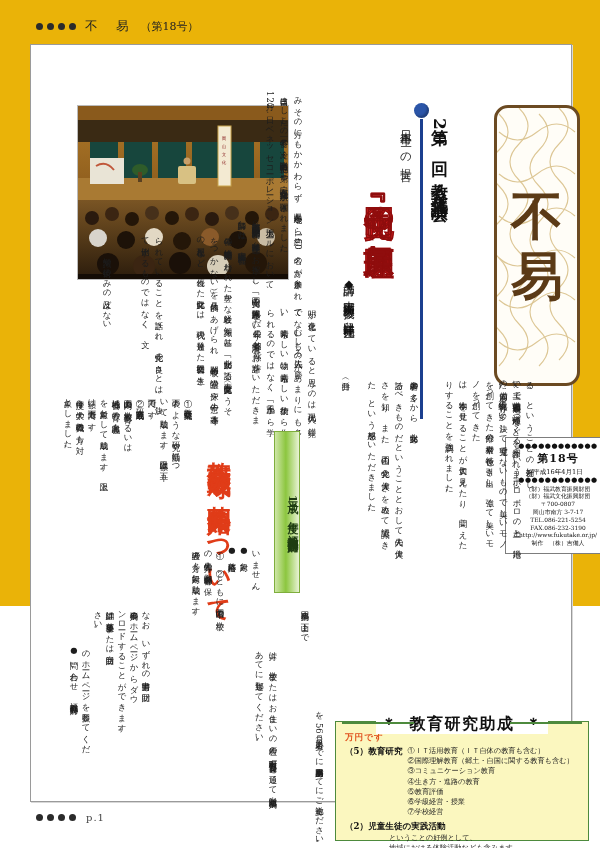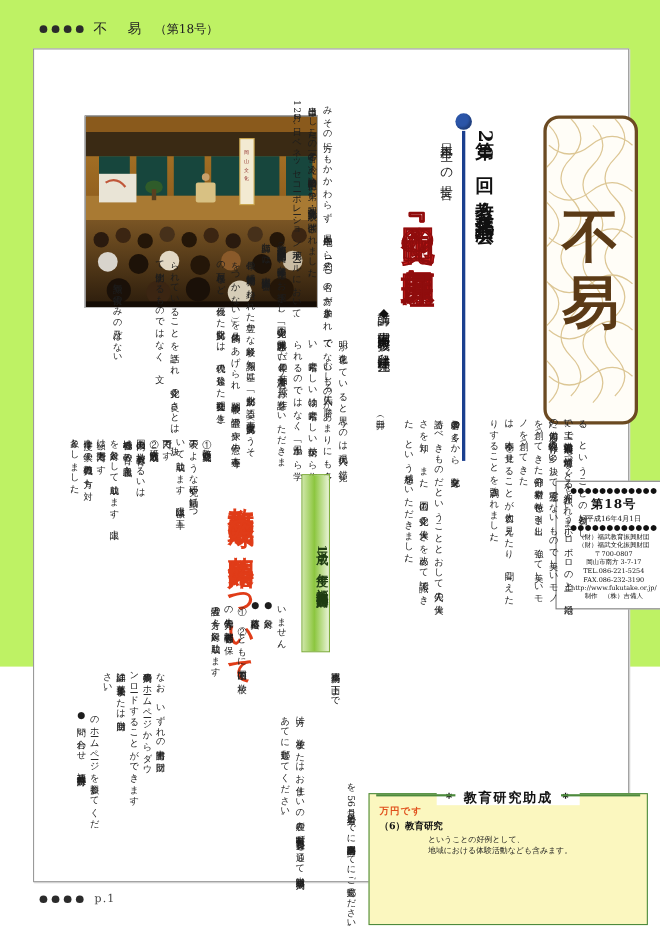--- a/index.html
+++ b/index.html
@@ -1,19 +1,19 @@
 <!DOCTYPE html>
 <html><head>
 <meta charset="utf-8">
 <style>
   html,body{margin:0;padding:0;background:#ffffff;}
   body{width:600px;height:848px;overflow:hidden;
        font-family:"DejaVu Serif","Liberation Serif",serif;color:#1a1a1a;}
 
-  .page{position:relative;width:600px;height:606px;background:#bef264;}
+  .page{position:relative;width:600px;height:606px;background:#eab308;}
 
   
   .runhead{position:absolute;left:36px;top:18px;display:flex;align-items:center;gap:9px;}
   .dots{display:flex;gap:4px;}
   .dots i{display:block;width:7px;height:7px;border-radius:50%;background:#2b2b2b;}
   .runhead-title{font-size:12.5px;letter-spacing:3px;color:#222;}
   .runhead-num{font-size:11px;letter-spacing:0px;color:#222;}
 
   
   .frame{position:absolute;left:30px;top:44px;width:540px;height:756px;
@@ -73,22 +73,22 @@
               background:linear-gradient(90deg,#cfe6a8 0%,#8cc63f 45%,#e9f3d6 100%);
               border:1px solid #7fae3d;}
   .green-band span{position:absolute;inset:0;writing-mode:vertical-rl;
                    font-size:11px;font-weight:700;letter-spacing:1px;color:#1f3d12;
                    display:flex;align-items:flex-start;justify-content:center;padding-top:3px;}
 
   
   .ybox{position:absolute;left:304px;top:676px;width:252px;height:118px;
         background:#fbf7bf;border:1.5px solid #4d8a3d;}
   .ybox-title{position:absolute;left:0;right:0;top:-8px;text-align:center;}
-  .ybox-title span{background:#fff;padding:0 5px;font-size:12px;font-weight:700;
-                   letter-spacing:1.5px;color:#111;}
+  .ybox-title span{background:#fff;padding:0 5px;font-size:16px;font-weight:700;
+                   letter-spacing:1.5px;color:#111;font-family:Liberation Mono, monospace;}
   .ybox-title .bar{position:absolute;top:8px;height:1.5px;background:#4d8a3d;}
   .ybox-inner{padding:10px 8px 6px 9px;}
   .ylabel{font-size:8.6px;font-weight:700;color:#e0501c;letter-spacing:1px;margin-bottom:2px;}
   .yrow{display:flex;gap:5px;align-items:flex-start;margin-top:1px;}
   .ykey{font-size:8.6px;font-weight:700;color:#111;white-space:nowrap;}
   .yitems{display:flex;flex-direction:column;}
   .yitem{font-size:7.2px;color:#1d1d1d;line-height:1.42;white-space:nowrap;}
   .ynote{margin-left:44px;}
   .ynote div{font-size:7.2px;color:#1d1d1d;line-height:1.45;}
 
@@ -273,23 +273,35 @@
     <div class="deadline">を、5月6日（必着）までに当財団事務局あてにご郵送ください。</div>
 
     <div class="ybox">
       <div class="ybox-title">
         <span>＊ 教育研究助成 ＊</span>
       <span class="bar" style="left: 6px; width: 62px;"></span><span class="bar" style="right: 6px; width: 62px;"></span></div>
       <div class="ybox-inner">
         <div class="ylabel">万円です</div>
 
         <div class="yrow">
-          <span class="ykey">（6）教育研究</span>
+          <span class="ykey">（5）教育研究</span>
+          <span class="yitems">
+            <span class="yitem">①ＩＴ活用教育（ＩＴ自体の教育も含む）</span>
+            <span class="yitem">②国際理解教育（郷土・自国に関する教育も含む）</span>
+            <span class="yitem">③コミュニケーション教育</span>
+            <span class="yitem">④生き方・進路の教育</span>
+            <span class="yitem">⑤教育評価</span>
+            <span class="yitem">⑥学級経営・授業</span>
+            <span class="yitem">⑦学校経営</span>
+          </span>
         </div>
 
+        <div class="yrow" style="margin-top:3px">
+          <span class="ykey">（2）児童生徒の実践活動</span>
+        </div>
         <div class="ynote">
           <div>ということの好例として、</div>
           <div>地域における体験活動なども含みます。</div>
         </div>
       </div>
     </div>
 
   </div>
 
   <div class="footer">

